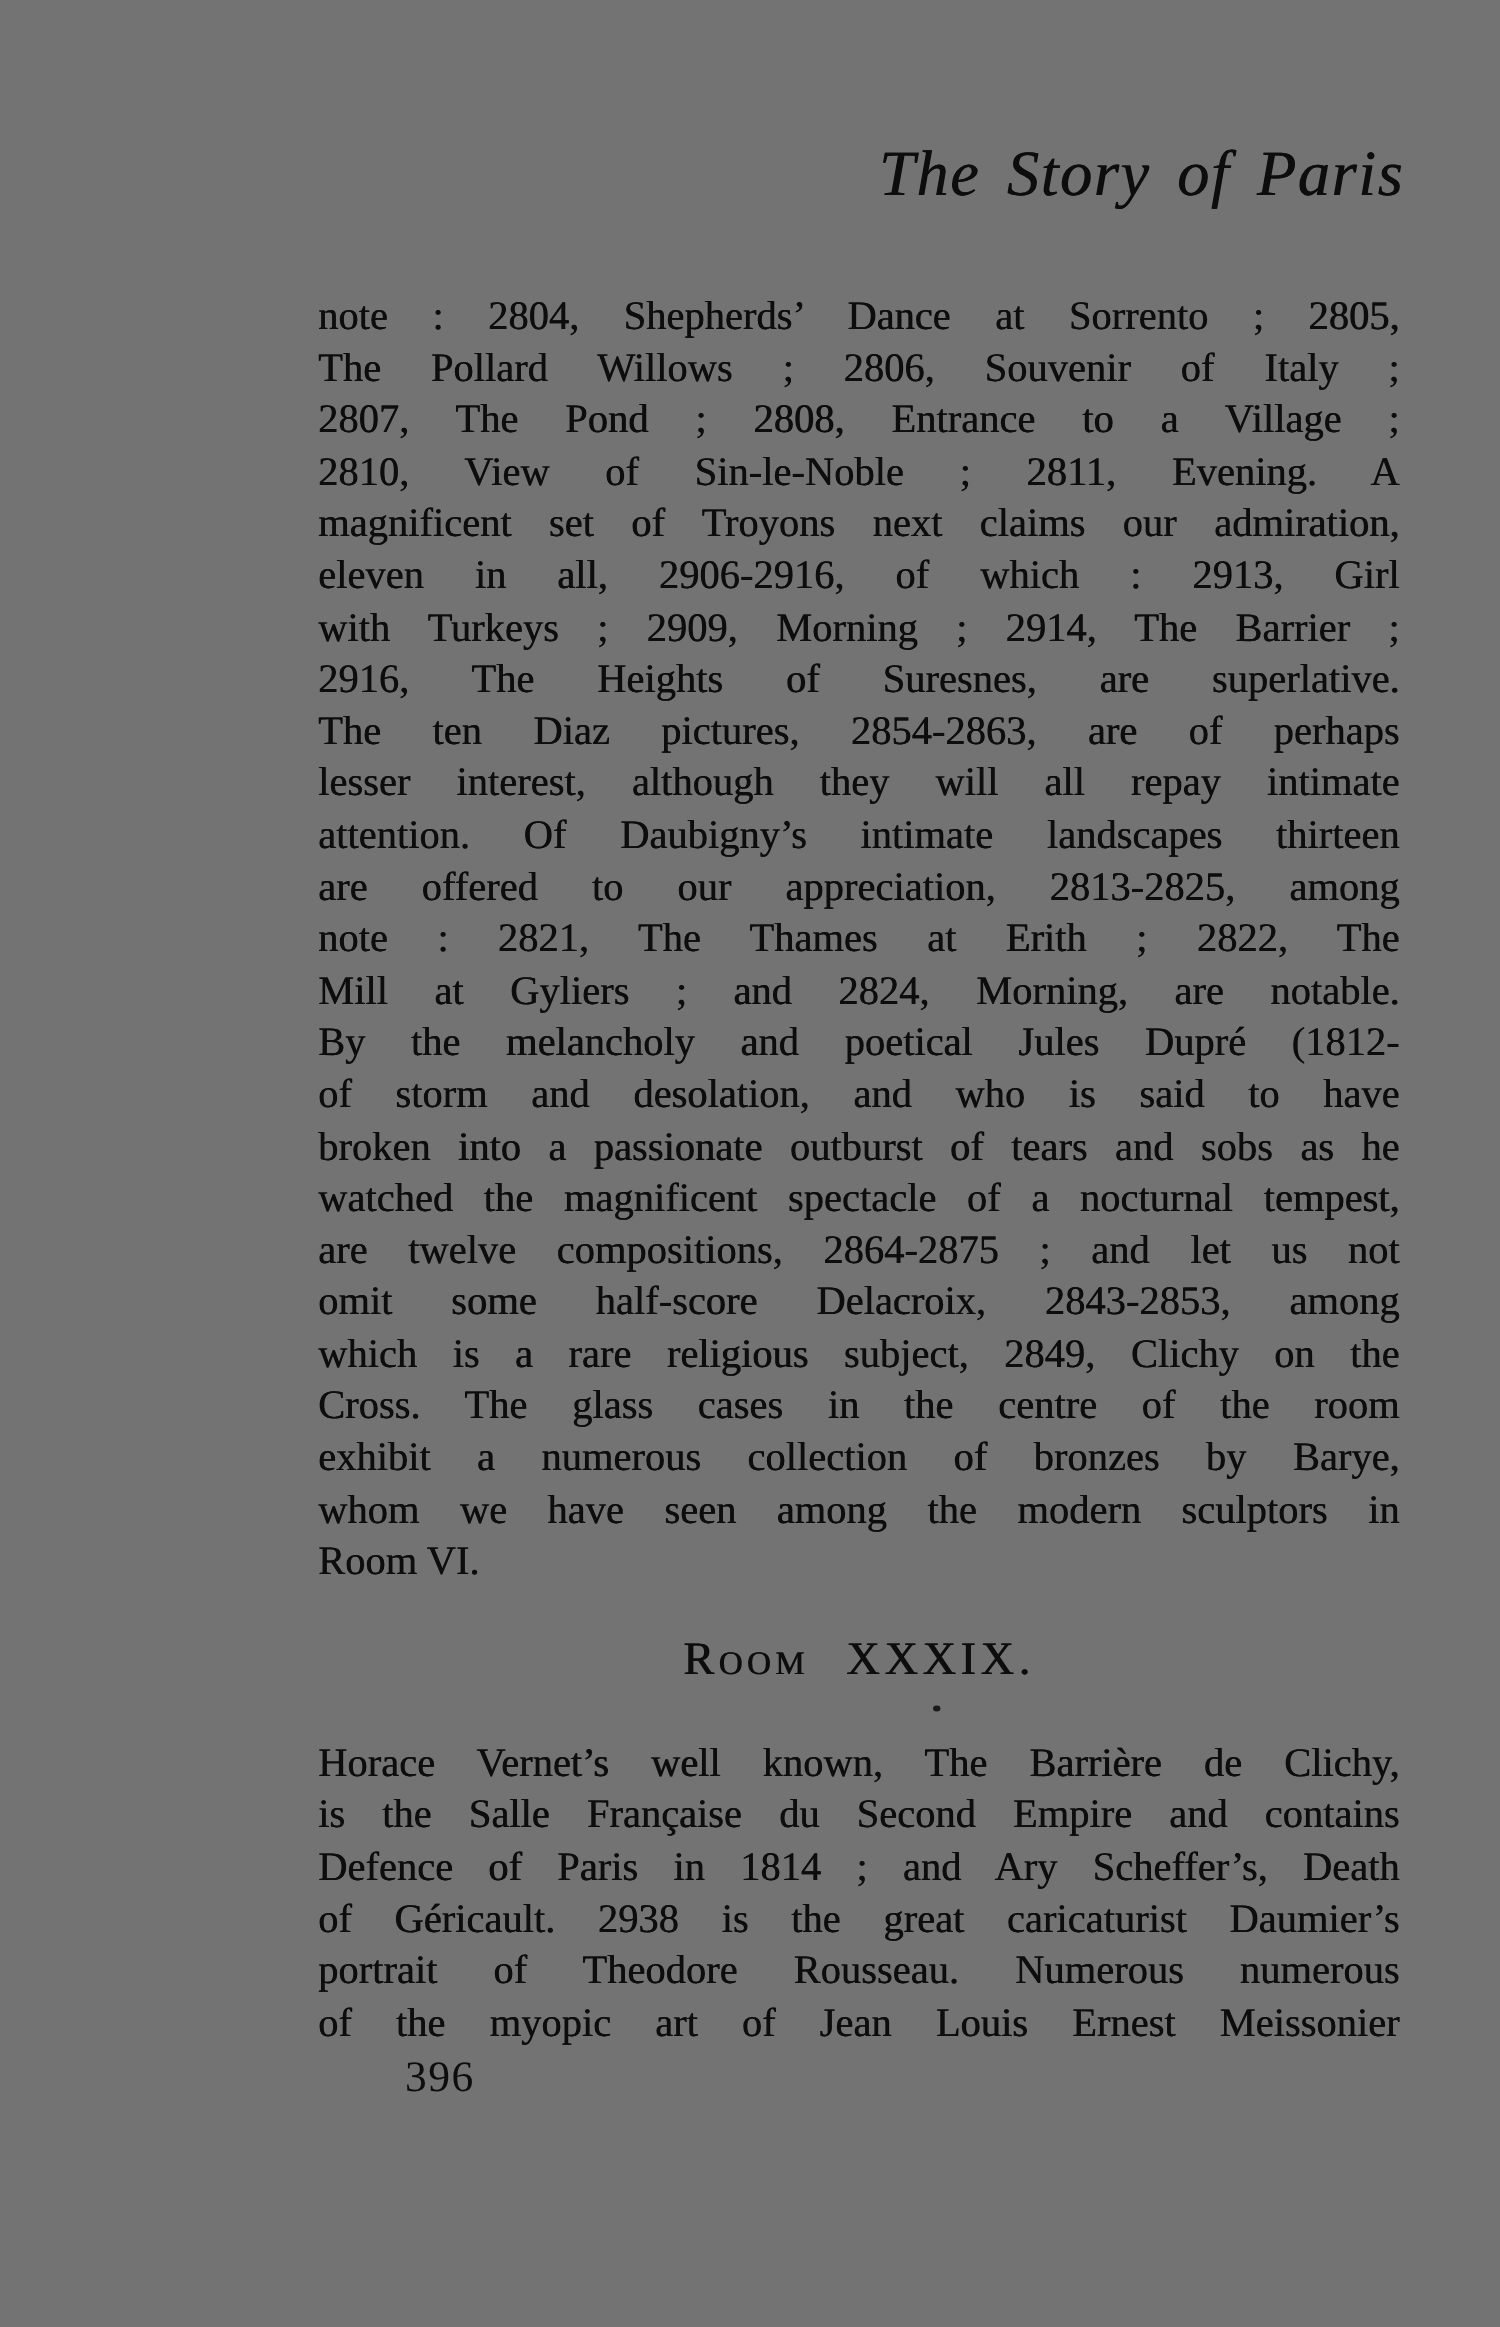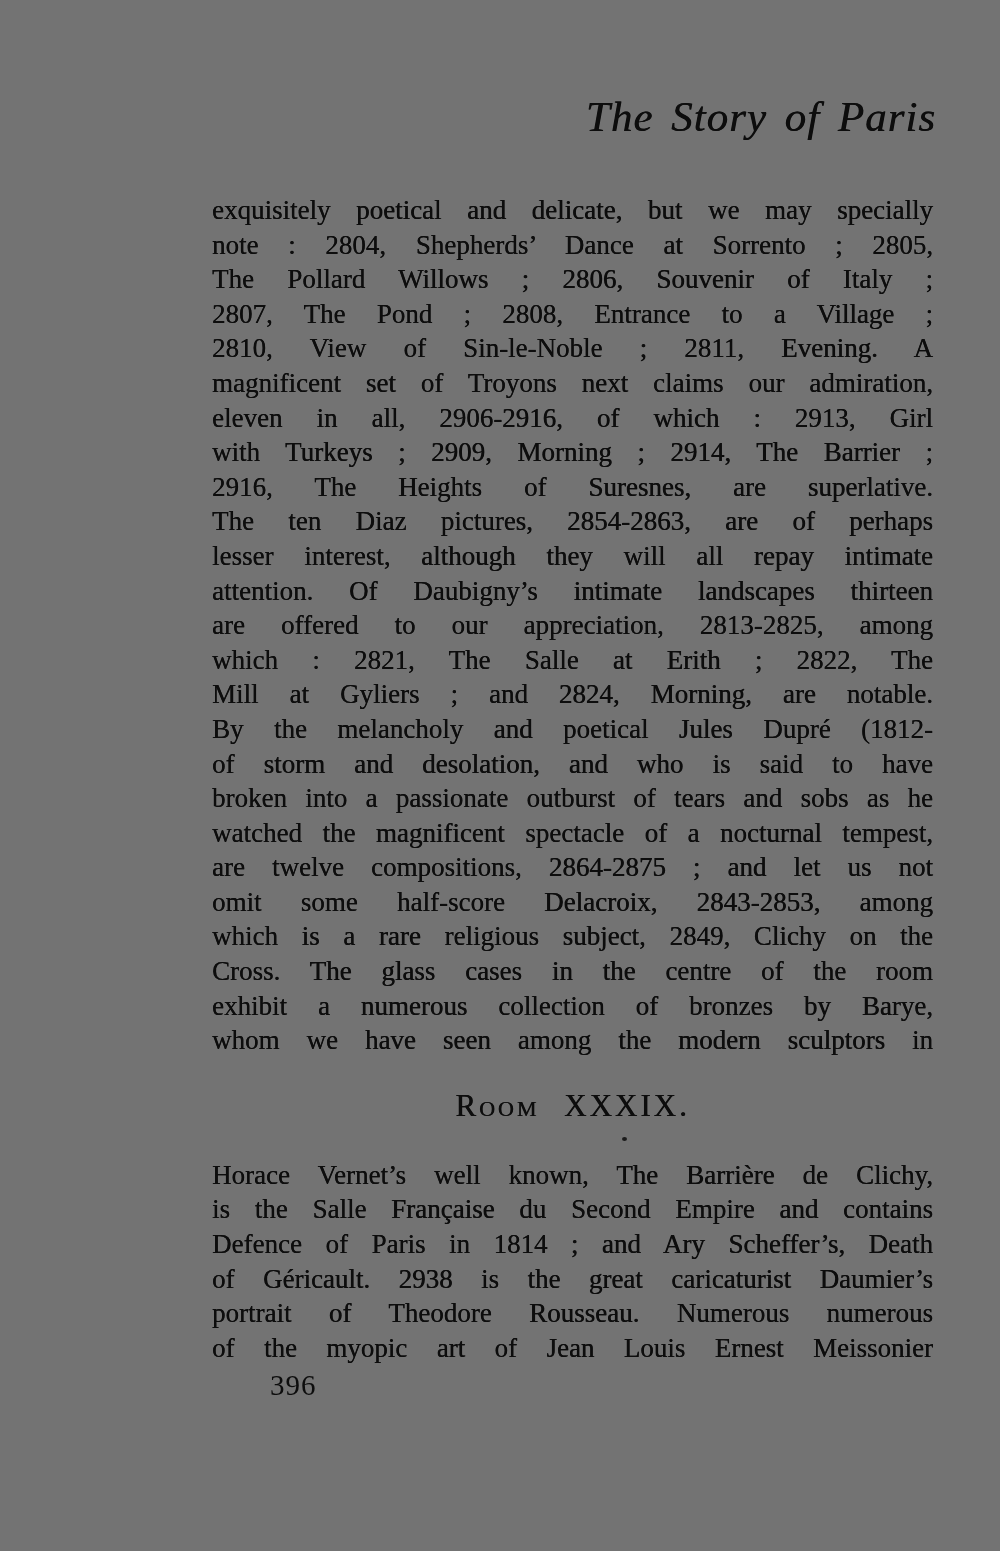--- a/index.html
+++ b/index.html
@@ -76,45 +76,45 @@
 
 <div class="page">
 
   <div class="header-title">The Story of Paris</div>
 
   <div class="ink-dot"></div>
 
   <div class="textblock">
 
     <div>
-      <div class="line">exquisitely poetical and delicate, but we may specially</div>
       <div class="line">note : 2804, Shepherds’ Dance at Sorrento ; 2805,</div>
       <div class="line">The Pollard Willows ; 2806, Souvenir of Italy ;</div>
       <div class="line">2807, The Pond ; 2808, Entrance to a Village ;</div>
       <div class="line">2810, View of Sin-le-Noble ; 2811, Evening. A</div>
       <div class="line">magnificent set of Troyons next claims our admiration,</div>
       <div class="line">eleven in all, 2906-2916, of which : 2913, Girl</div>
       <div class="line">with Turkeys ; 2909, Morning ; 2914, The Barrier ;</div>
       <div class="line">2916, The Heights of Suresnes, are superlative.</div>
       <div class="line">The ten Diaz pictures, 2854-2863, are of perhaps</div>
       <div class="line">lesser interest, although they will all repay intimate</div>
       <div class="line">attention. Of Daubigny’s intimate landscapes thirteen</div>
       <div class="line">are offered to our appreciation, 2813-2825, among</div>
-      <div class="line">which : 2821, The Salle at Erith ; 2822, The</div>
+      <div class="line">note : 2821, The Thames at Erith ; 2822, The</div>
       <div class="line">Mill at Gyliers ; and 2824, Morning, are notable.</div>
       <div class="line">By the melancholy and poetical Jules Dupré (1812-</div>
       <div class="line">of storm and desolation, and who is said to have</div>
       <div class="line">broken into a passionate outburst of tears and sobs as he</div>
       <div class="line">watched the magnificent spectacle of a nocturnal tempest,</div>
       <div class="line">are twelve compositions, 2864-2875 ; and let us not</div>
       <div class="line">omit some half-score Delacroix, 2843-2853, among</div>
       <div class="line">which is a rare religious subject, 2849, Clichy on the</div>
       <div class="line">Cross. The glass cases in the centre of the room</div>
       <div class="line">exhibit a numerous collection of bronzes by Barye,</div>
       <div class="line">whom we have seen among the modern sculptors in</div>
+      <div class="line para-end">Room VI.</div>
     </div>
 
     <div class="room-heading">Room XXXIX.</div>
 
     <div>
       <div class="line">Horace Vernet’s well known, The Barrière de Clichy,</div>
       <div class="line">is the Salle Française du Second Empire and contains</div>
       <div class="line">Defence of Paris in 1814 ; and Ary Scheffer’s, Death</div>
       <div class="line">of Géricault. 2938 is the great caricaturist Daumier’s</div>
       <div class="line">portrait of Theodore Rousseau. Numerous numerous</div>

